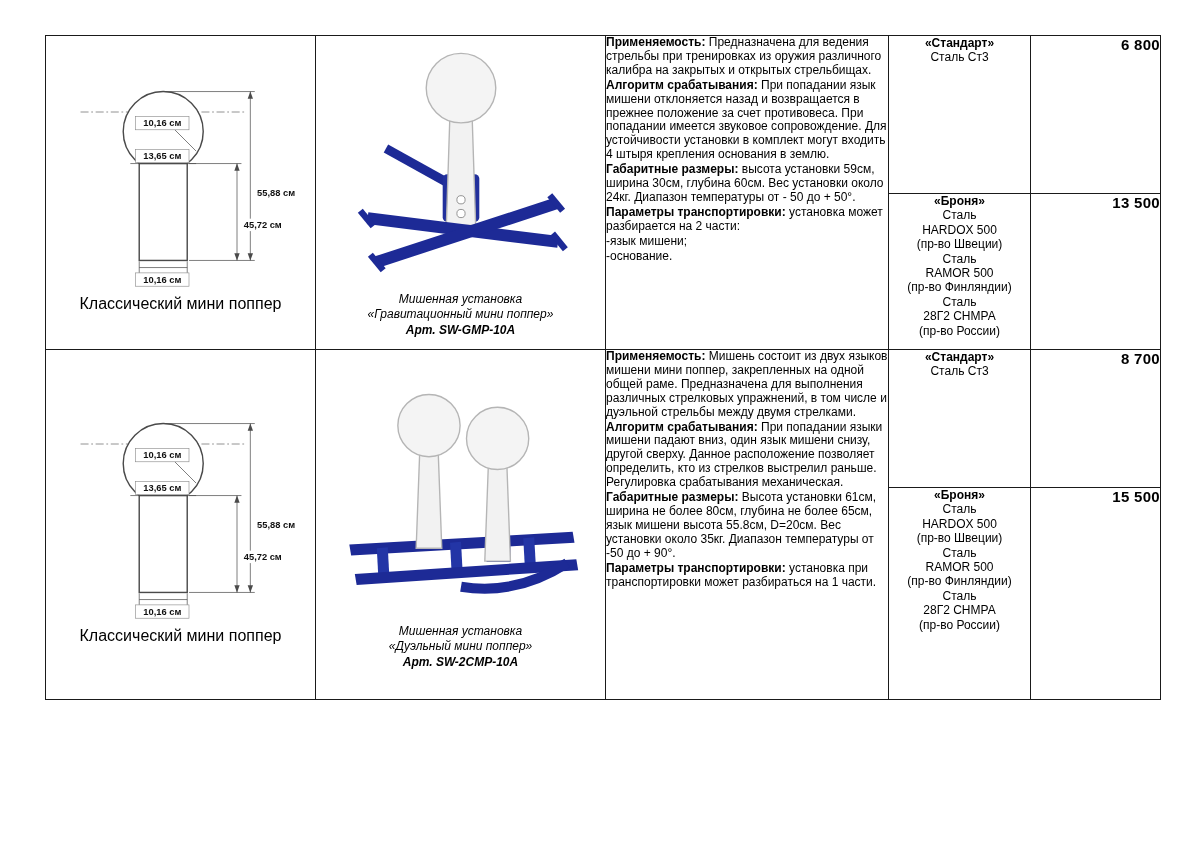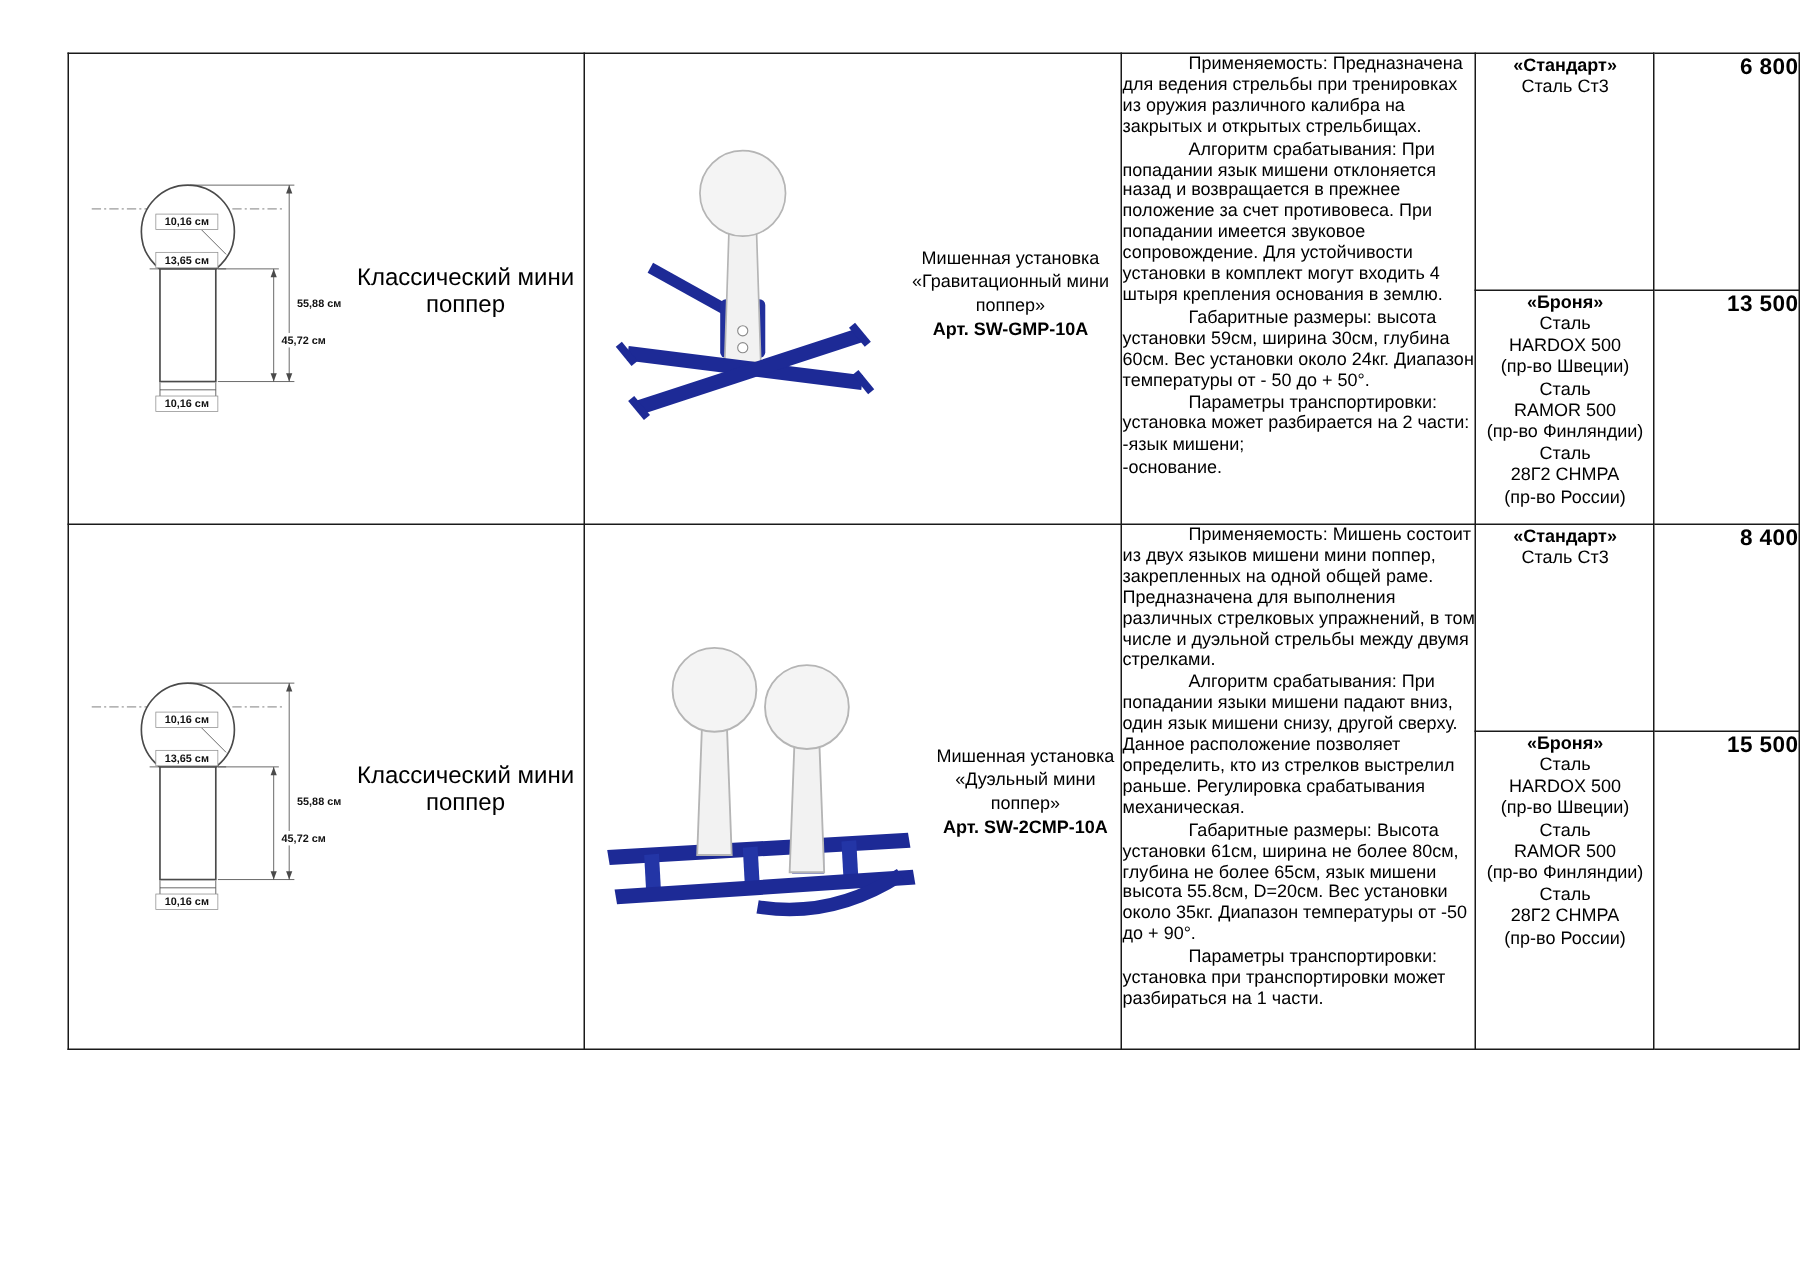--- a/index.html
+++ b/index.html
@@ -12,33 +12,33 @@
   table.catalog {
     position:absolute; left:45px; top:35px;
     border-collapse:collapse; table-layout:fixed;
   }
   .catalog td {
     border:1px solid #1a1a1a;
     vertical-align:top; padding:0; overflow:hidden;
   }
   td.diagram-cell, td.photo-cell { text-align:center; }
   .cell-inner {
-    display:flex; 
+    display:flex; flex-direction:column;
     align-items:center; justify-content:center;
   }
   .h-row1 { height:312px; }
   .h-row2 { height:348px; }
   .desc-cell { padding:4px 7px 4px 8px; font-size:12px; line-height:1.16; text-align:left; }
   .desc-cell p { margin:0 0 1px 0; }
-  .desc-cell b { font-weight:normal;padding-left:44px; }
+  .desc-cell b { font-weight:bold; }
   .variant-cell { text-align:center; font-size:12px; line-height:1.2; padding-top:3px;margin-left:44px; }
   .variant-name { font-weight:bold; }
   .variant-materials { white-space:pre-line; }
   .price-cell { text-align:right; font-size:15px; font-weight:bold; padding-top:4px; letter-spacing:.3px; }
-  .photo-caption { font-size:12px; line-height:1.3; margin-top:8px; }
+  .photo-caption { font-size:12px; line-height:1.3; margin-top:8px;font-style:italic; }
   .photo-caption .art { font-weight:bold; }
   .diagram-caption { font-size:16px; margin-top:6px; }
 
   
   .shape { fill:#fff; stroke:#4a4a4a; stroke-width:1.6; }
   .dashdot { stroke:#666; stroke-width:.8; stroke-dasharray:9 3 2 3; }
   .thin { stroke:#4a4a4a; stroke-width:.8; fill:none; }
   .arr { fill:#4a4a4a; }
   .dim { font-family:"Liberation Sans",sans-serif; font-size:10.5px; font-weight:bold; fill:#111; }
   .labelbox { fill:#fff; stroke:#8a8a8a; stroke-width:.7; }
@@ -217,21 +217,21 @@
       <p><b>Алгоритм срабатывания:</b><span>  При попадании языки мишени падают вниз, один язык мишени снизу, другой сверху. Данное расположение позволяет определить, кто из стрелков выстрелил раньше. Регулировка срабатывания механическая.</span></p>
       <p><b>Габаритные размеры:</b><span>  Высота установки 61см, ширина не более 80см, глубина не более 65см, язык мишени высота 55.8см, D=20см.  Вес установки около  35кг. Диапазон температуры от -50 до + 90°.</span></p>
       <p><b>Параметры транспортировки:</b><span>  установка при транспортировки может разбираться на 1 части.</span></p>
     </td>
 
     <td class="variant-cell" style="height:138px">
       <div class="variant-name">«Стандарт»</div>
       <div class="variant-materials">Сталь Ст3</div>
     </td>
     <td class="price-cell">
-      <div>8 400</div>
+      <div>8 700</div>
     </td>
   </tr>
   <tr>
     <td class="variant-cell" style="height:212px">
       <div class="variant-name">«Броня»</div>
       <div class="variant-materials">Сталь
 HARDOX 500
 (пр-во Швеции)
 Сталь
 RAMOR 500

